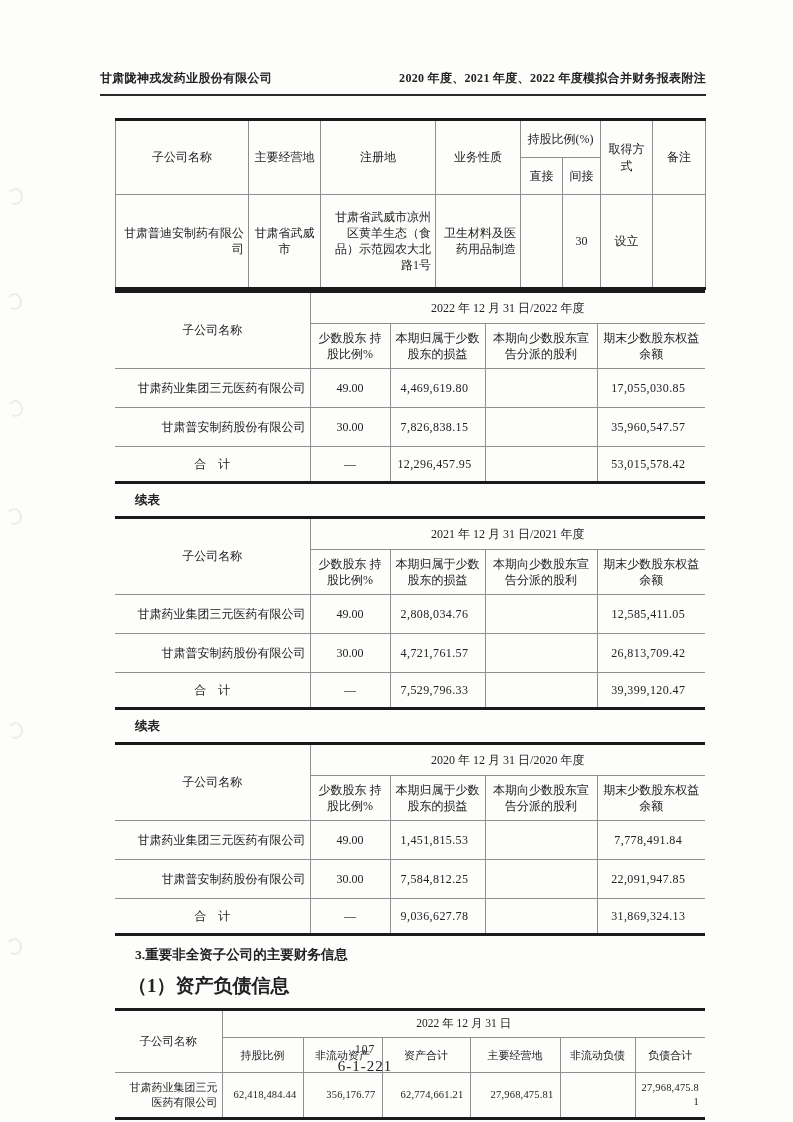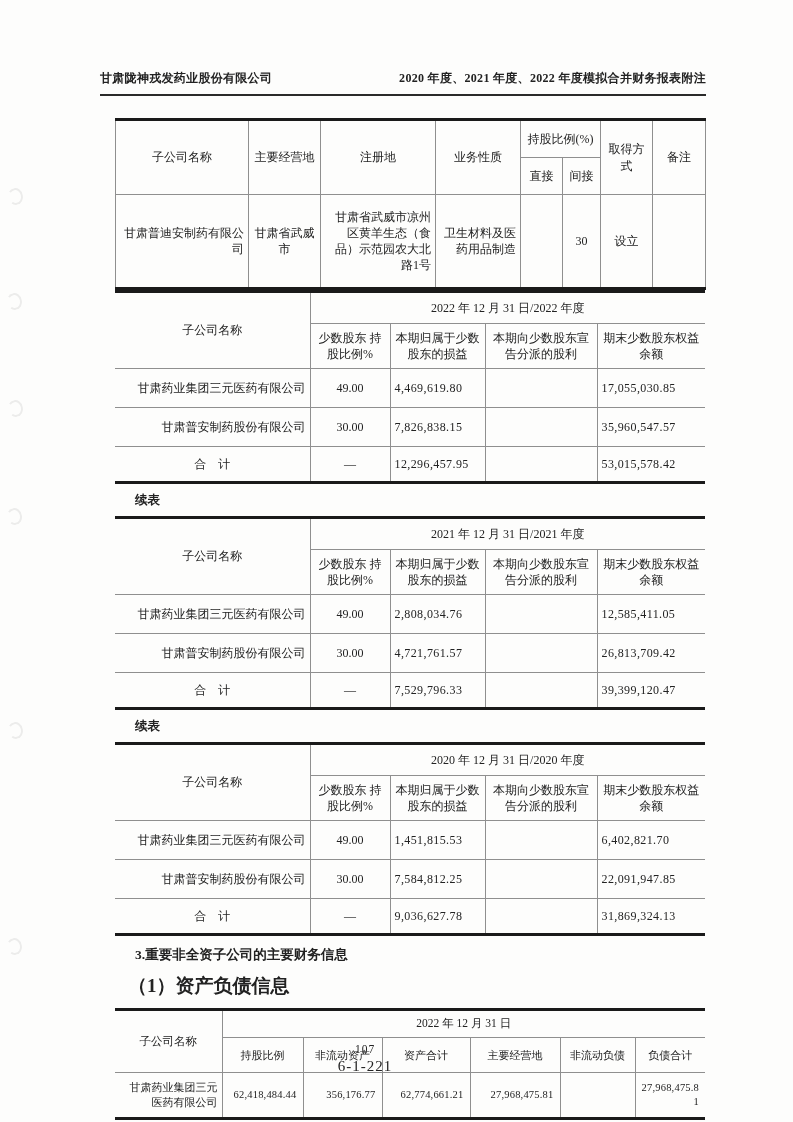--- a/index.html
+++ b/index.html
@@ -19,21 +19,21 @@
 
   
   table { border-collapse:collapse; table-layout:fixed; margin-left:15px; width:590px; }
   td { border:1px solid #8f8f8f; vertical-align:middle; padding:2px 4px;
        font-size:12px; line-height:1.35; word-break:break-all; }
   .thick { border-top:3px solid #1a1a1a; border-bottom:3px solid #1a1a1a; }
   .no-outer td:first-child { border-left:none; }
   .no-outer td:last-child  { border-right:none; }
   .ctr { text-align:center; }
   .lft { text-align:right; padding-left:7px; }
-  .num { text-align:left; padding-right:10px; letter-spacing:0.4px; }
+  .num { text-align:center; padding-right:10px; letter-spacing:0.4px; }
   .num2 { text-align:right; padding-right:6px; letter-spacing:0.2px; }
 
   
   .stable .r1 td { height:32px; }
   .stable .r2 td { height:32px; }
   .stable .rd td { height:88px; }
 
   
   .mtable .rp td { height:26px; }
   .mtable .rh td { height:40px; }
@@ -230,21 +230,21 @@
           <td class="ctr">少数股东 持股比例%</td>
           <td class="ctr">本期归属于少数股东的损益</td>
           <td class="ctr">本期向少数股东宣告分派的股利</td>
           <td class="ctr">期末少数股东权益余额</td>
         </tr>
         <tr class="rr">
           <td class="lft">甘肃药业集团三元医药有限公司</td>
           <td class="ctr">49.00</td>
           <td class="num">1,451,815.53</td>
           <td class="num"></td>
-          <td class="num">6,402,821.70</td>
+          <td class="num">7,778,491.84</td>
         </tr>
         <tr class="rr">
           <td class="lft">甘肃普安制药股份有限公司</td>
           <td class="ctr">30.00</td>
           <td class="num">7,584,812.25</td>
           <td class="num"></td>
           <td class="num">22,091,947.85</td>
         </tr>
         <tr class="rt">
           <td class="ctr">合　计</td>

